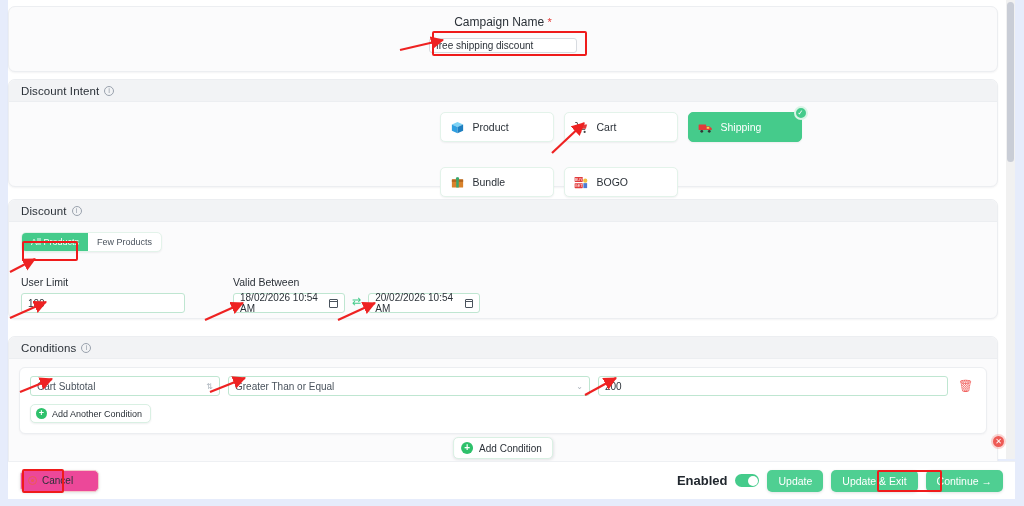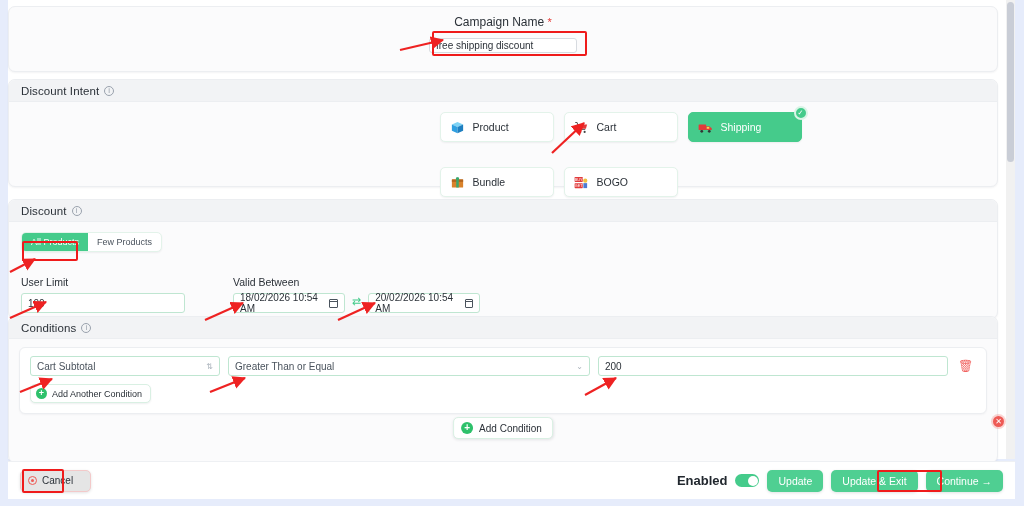--- a/index.html
+++ b/index.html
@@ -166,21 +166,21 @@
     width: 112px; display: flex; align-items: center; justify-content: space-between;
   }
   .cal-ico { width: 9px; height: 9px; border: 1px solid #4a535d; border-radius: 1px; position: relative; }
   .cal-ico:before {
     content: ""; position: absolute; left: -1px; right: -1px; top: 1px;
     height: 1px; background: #4a535d;
   }
   .swap-ico { color: #45cb8b; font-size: 11px; margin: 0 7px 4px 7px; }
 
   
-  #card-conditions { top: 316px; height: 147px; }
+  #card-conditions { top: 336px; height: 147px; }
   .cond-panel {
     position: relative;
     margin: 8px 10px 0 10px;
     background: #ffffff;
     border: 1px solid #eceef1;
     border-radius: 6px;
     padding: 8px 10px 10px 10px;
     box-shadow: 0 1px 2px rgba(16,24,40,.04);
   }
   .cond-row { display: flex; align-items: center; gap: 8px; }
@@ -239,22 +239,22 @@
     display: flex; align-items: center;
     padding: 0 12px;
   }
   .btn {
     font-family: "Liberation Sans", sans-serif;
     border: none; border-radius: 5px;
     cursor: pointer;
     display: inline-flex; align-items: center; gap: 5px;
   }
   .btn-cancel {
-    height: 22px; padding: 0 17px 0 7px;
-    background: #e5e5e5; border: 1px solid #f3c9c9; color: #2b3138;
+    height: 22px; padding: 0 25px 0 7px;
+    background: #ec4899; border: 1px solid #f3c9c9; color: #2b3138;
     font-size: 10px;
     box-shadow: 0 1px 3px rgba(16,24,40,.12);
   }
   .cancel-dot {
     width: 9px; height: 9px; border-radius: 50%;
     border: 1.5px solid #ee5a55; position: relative;
     display:inline-block;
   }
   .cancel-dot:after {
     content:""; position:absolute; left:2px; top:2px; width:3px; height:3px;

